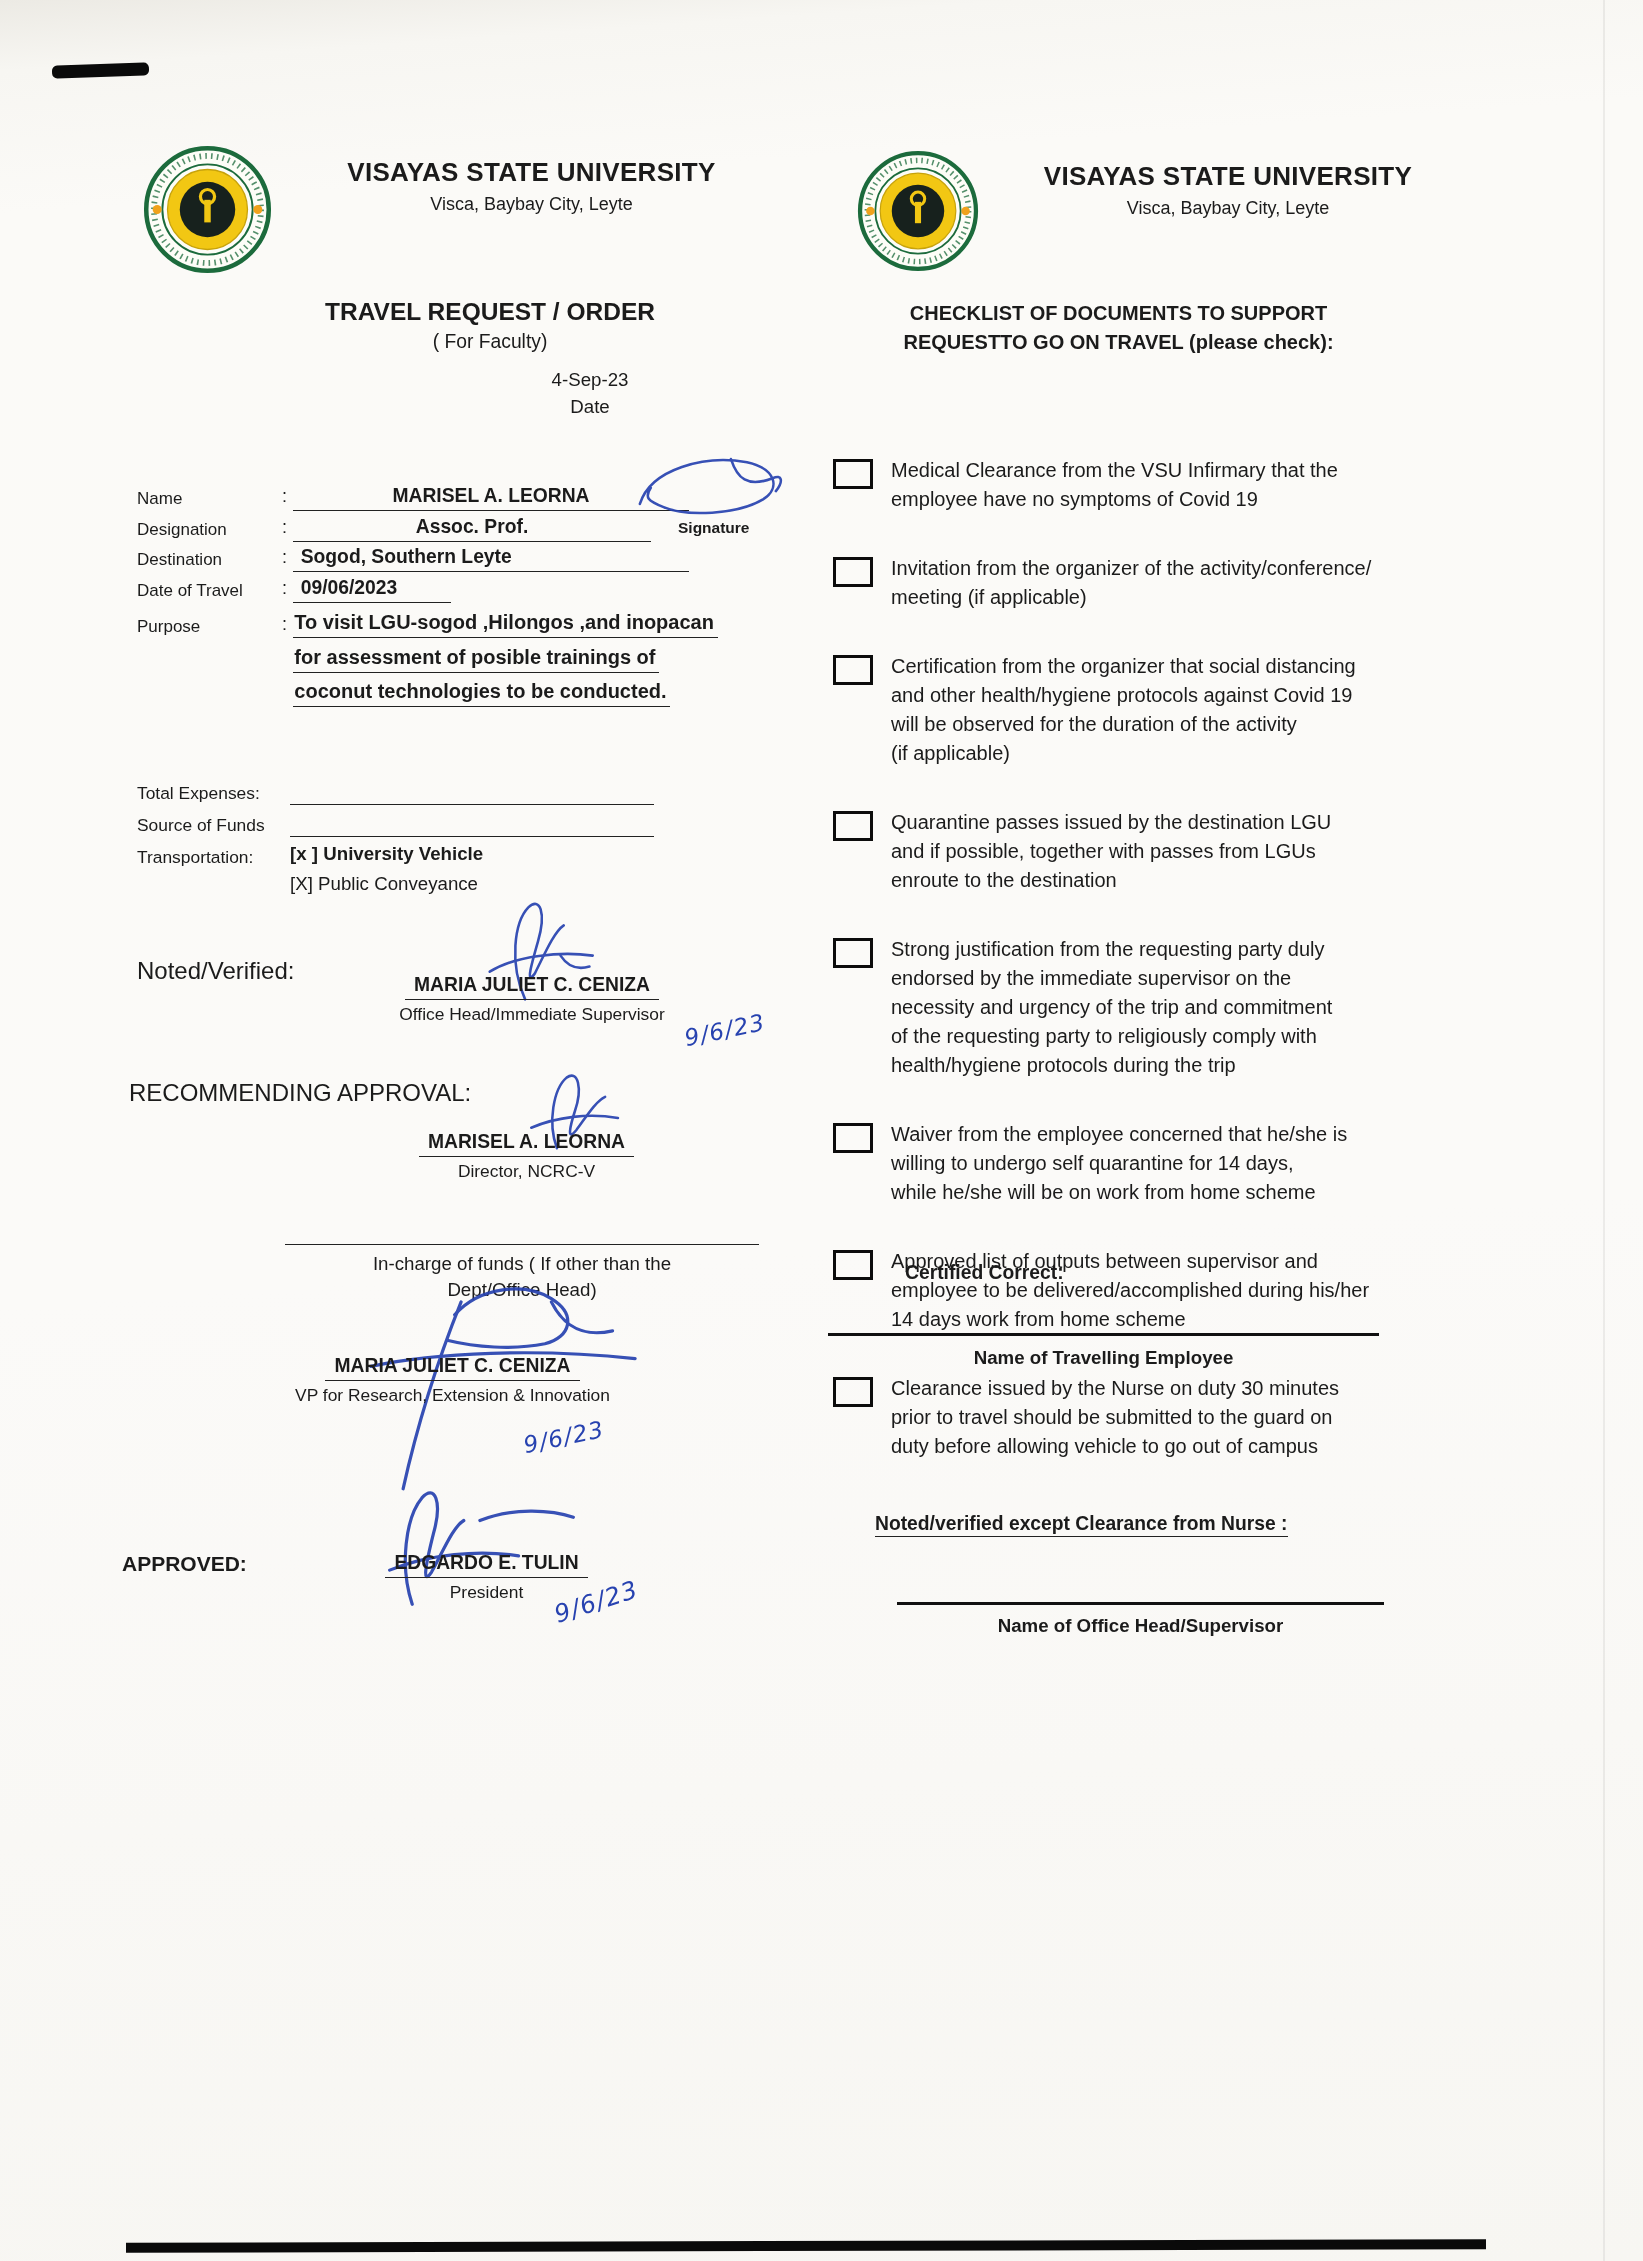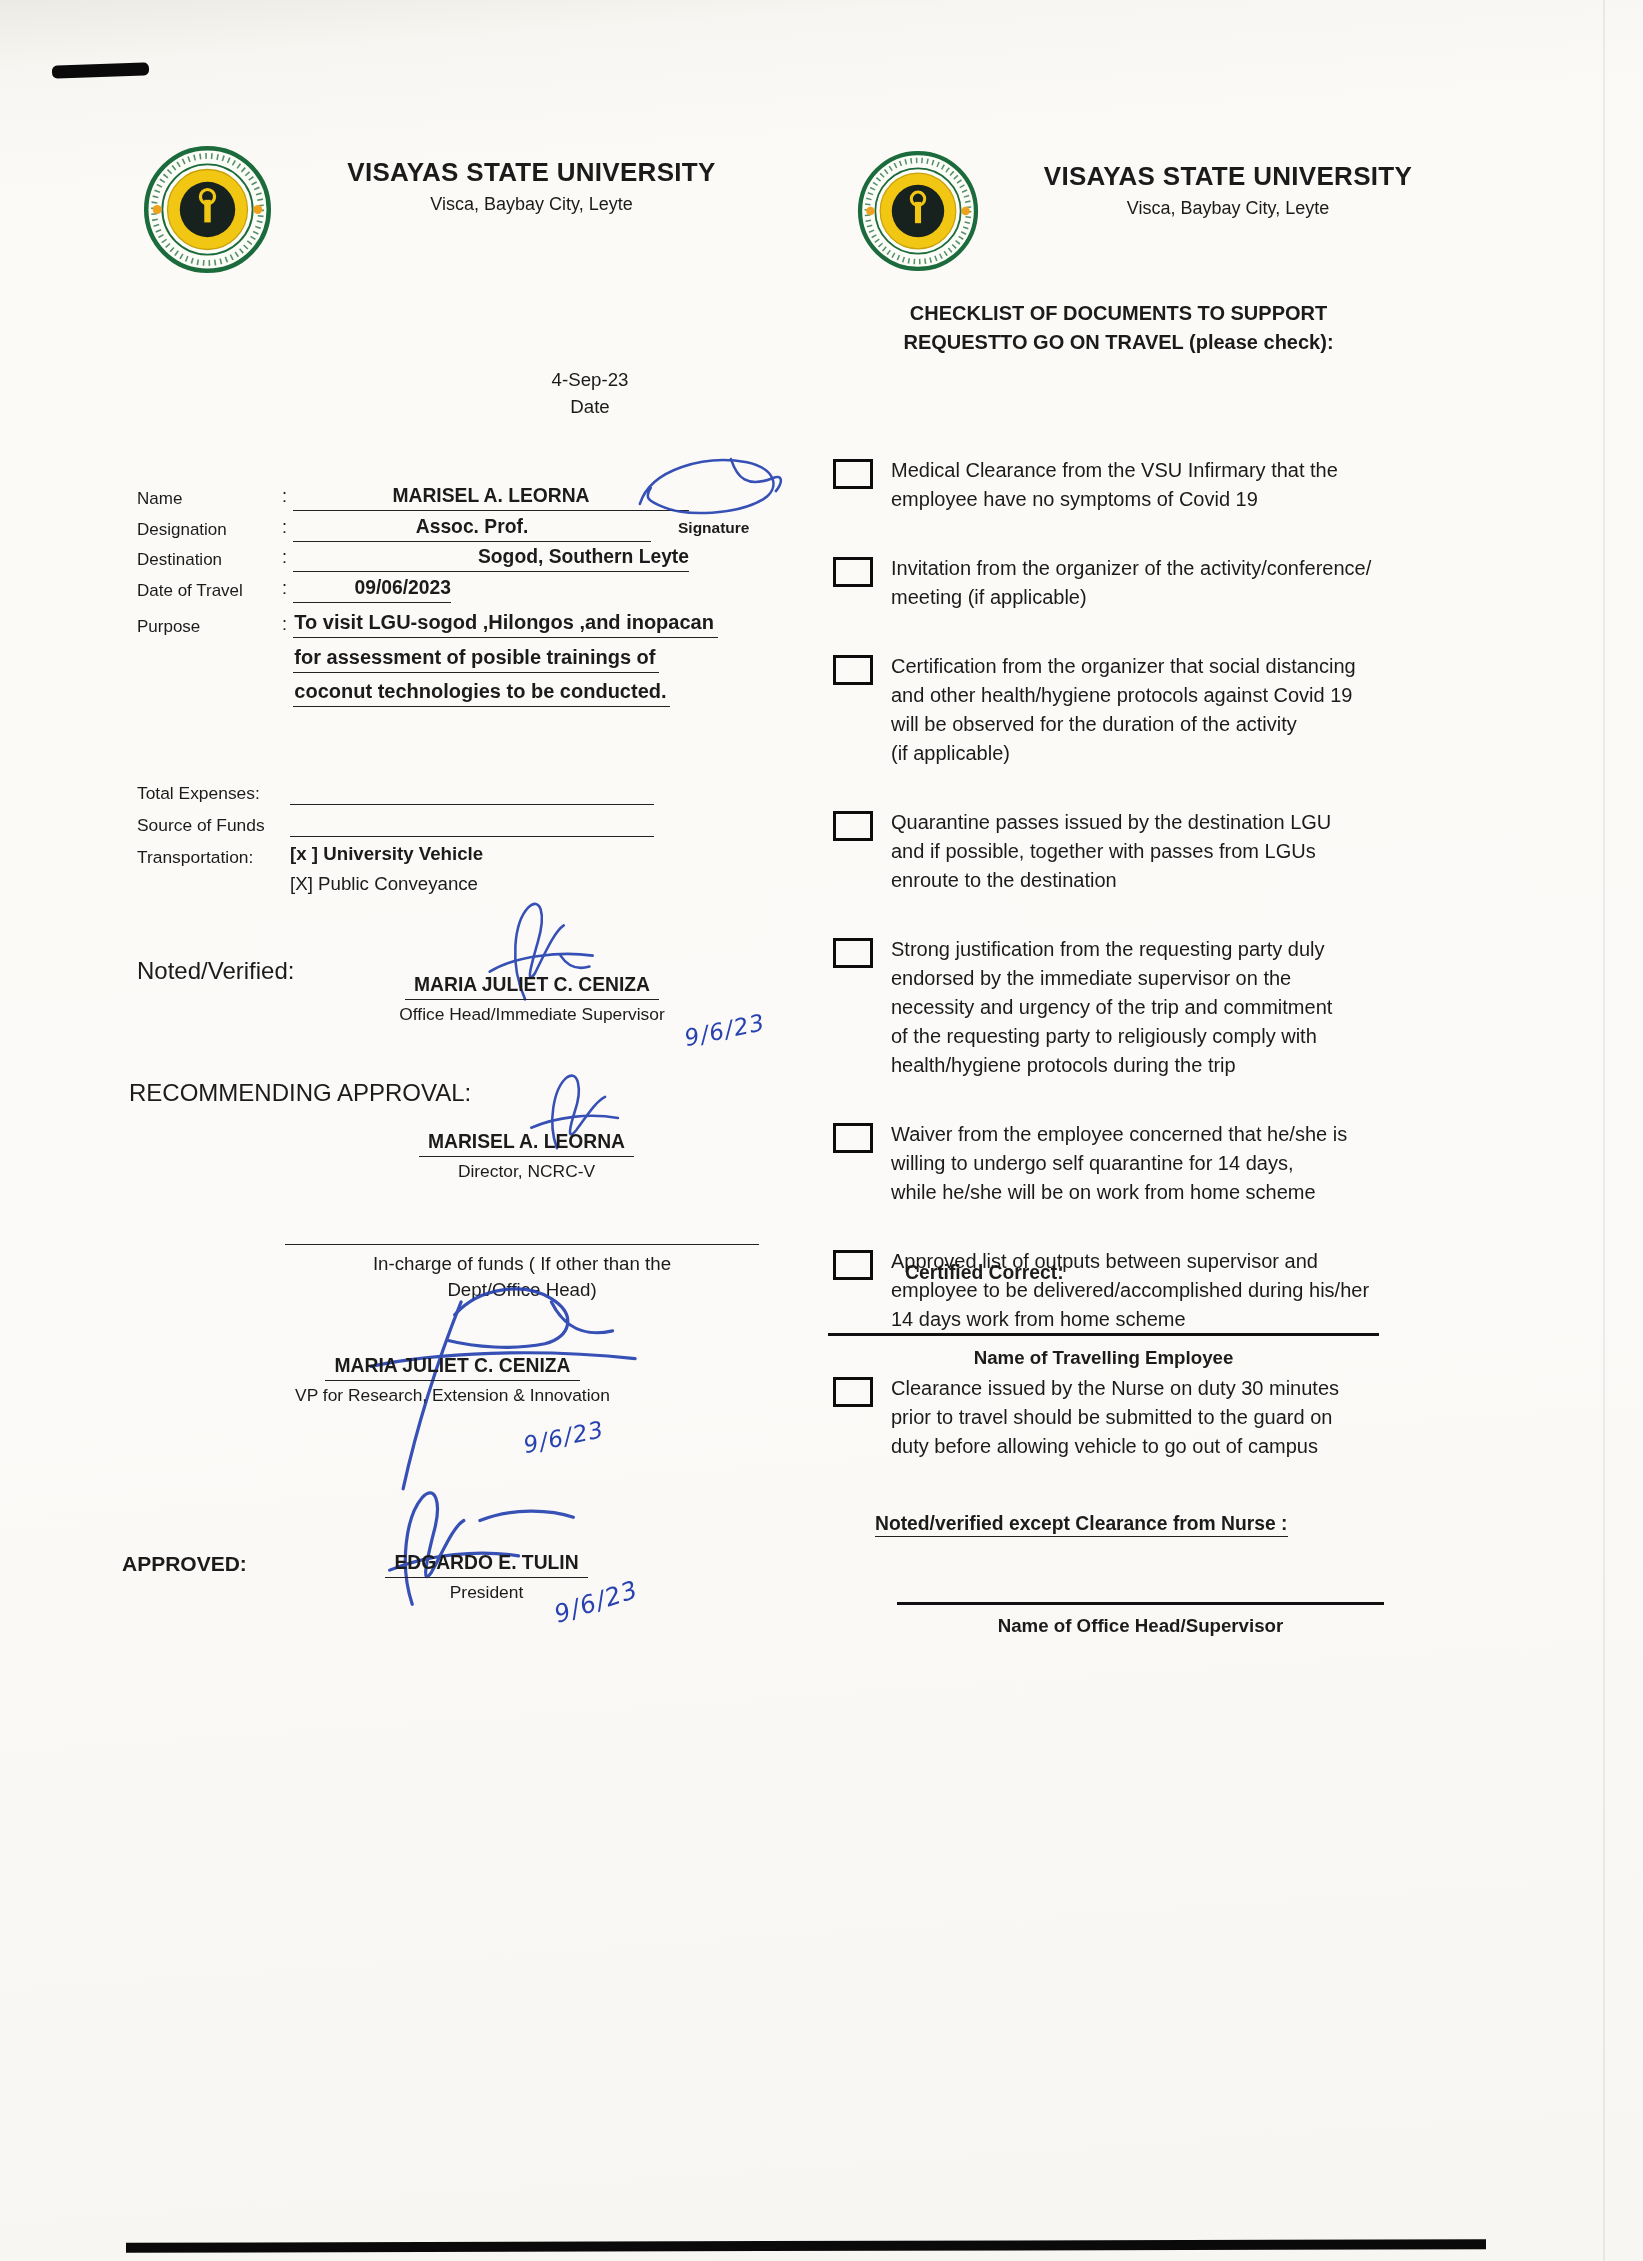--- a/index.html
+++ b/index.html
@@ -18,21 +18,21 @@
   .form-subtitle { font-size:19.3px; margin-top:5.2px; }
   .date-val { font-size:18.7px; }
   .date-lbl { font-size:18.7px; margin-top:5.2px; }
   .frow { position:absolute; left:0; width:806px; height:30px; }
   .flabel { position:absolute; left:137px; top:3.9px; font-size:17px; }
   .fcolon { position:absolute; left:282px; top:1.3px; font-size:18px; }
   .fvalue {
     position:absolute; left:293px; top:0; width:396px; text-align:center;
     font-weight:bold; font-size:19.3px; border-bottom:1.3px solid #222; padding-bottom:2.6px;
   }
-  .fvalue.left-align { text-align:right; padding-left:7.7px; }
+  .fvalue.left-align { text-align:left; padding-left:7.7px; }
   .purpose-line {
     position:absolute; left:293px; font-weight:bold; font-size:20px;
     border-bottom:1.9px solid #222; padding:0 3.9px 3.2px 1.3px; white-space:nowrap;text-align:center;
   }
   .plain-label { font-size:17.4px; }
   .blank-line { position:absolute; border-bottom:1.3px solid #222; }
   .opt1 { font-size:18.7px; font-weight:bold; }
   .opt2 { font-size:18.7px; }
   .sec-label { font-size:24px; }
   .sig-block { position:absolute; text-align:center; }
@@ -78,20 +78,24 @@
     <circle cx="100" cy="80" r="11" fill="none" stroke="#f2c713" stroke-width="5"></circle>
     <circle cx="22" cy="100" r="7" fill="#f0a21c"></circle>
     <circle cx="178" cy="100" r="7" fill="#f0a21c"></circle>
   </svg>
 
   <div class="abs center" style="left:293px; top:157px; width:477px;">
     <div class="uni-name">VISAYAS STATE UNIVERSITY</div>
     <div class="uni-addr">Visca, Baybay City, Leyte</div>
   </div>
 
+  <div class="abs center" style="left:271px; top:298px; width:438px;">
+    <div class="form-title">TRAVEL REQUEST / ORDER</div>
+    <div class="form-subtitle">( For Faculty)</div>
+  </div>
 
   <div class="abs center" style="left:490px; top:369px; width:200px;">
     <div class="date-val">4-Sep-23</div>
     <div class="date-lbl">Date</div>
   </div>
 
   <div class="frow" style="top:485px;">
     <span class="flabel">Name</span>
     <span class="fcolon">:</span>
     <span class="fvalue">MARISEL A. LEORNA</span>

